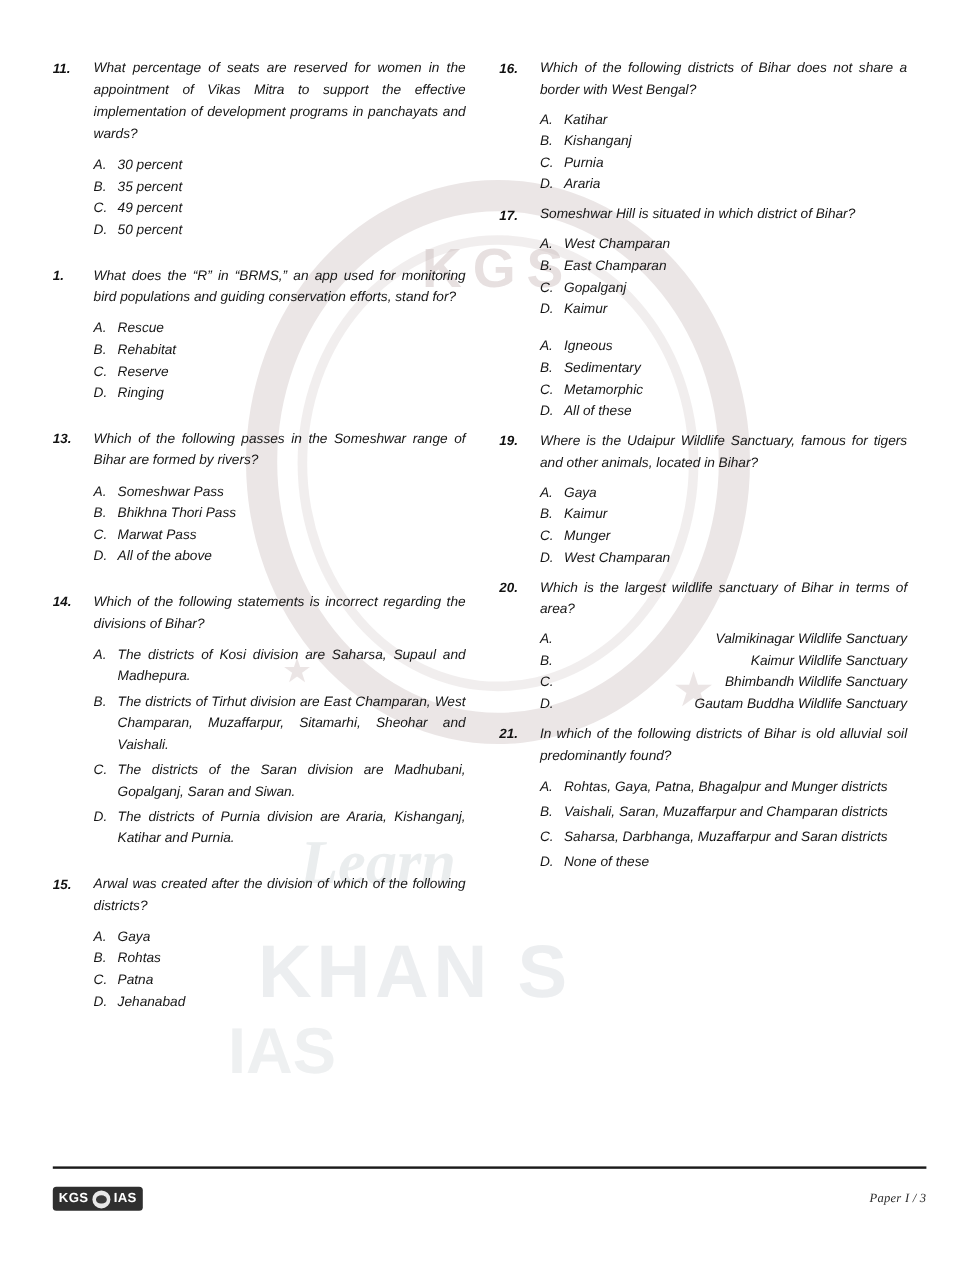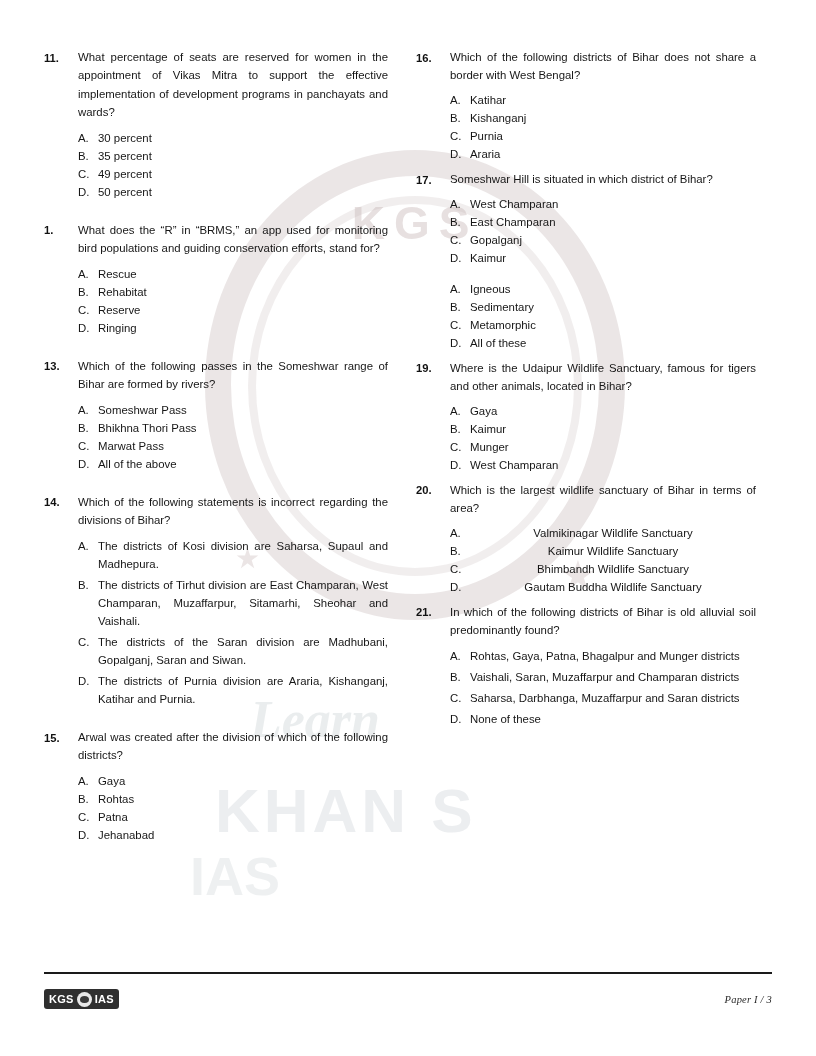--- a/index.html
+++ b/index.html
@@ -101,20 +101,21 @@
   .columns {
     position: absolute;
     left: 0; top: 0;
     width: 816px;
     height: 1056px;
     z-index: 2;
     box-sizing: border-box;
     padding: 48px 44px 0 44px;
     display: flex;
     gap: 0;
+    font-style: italic;
   }
   .col {
     width: 356px;
     box-sizing: border-box;
   }
   .col-left { padding-right: 12px; }
   .col-right { padding-left: 16px; }
 
   
   .q {
@@ -155,21 +156,21 @@
     width: 20px;
     flex: 0 0 20px;
     color: #161616;
   }
   .opt-text {
     flex: 1 1 auto;
     text-align: justify;
     text-justify: inter-word;
     color: #161616;
   }
-  .opt-text.nowrapjust { text-align: center; }
+  .opt-text.nowrapjust { text-align: right; }
   .q-gap-lg { height: 20px; }
   .q-gap-xs { height: 7px; }
   .opt-gap { height: 3px; }
 
   
   .footer-rule {
     position: absolute;
     left: 44px;
     right: 44px;
     top: 972px;

